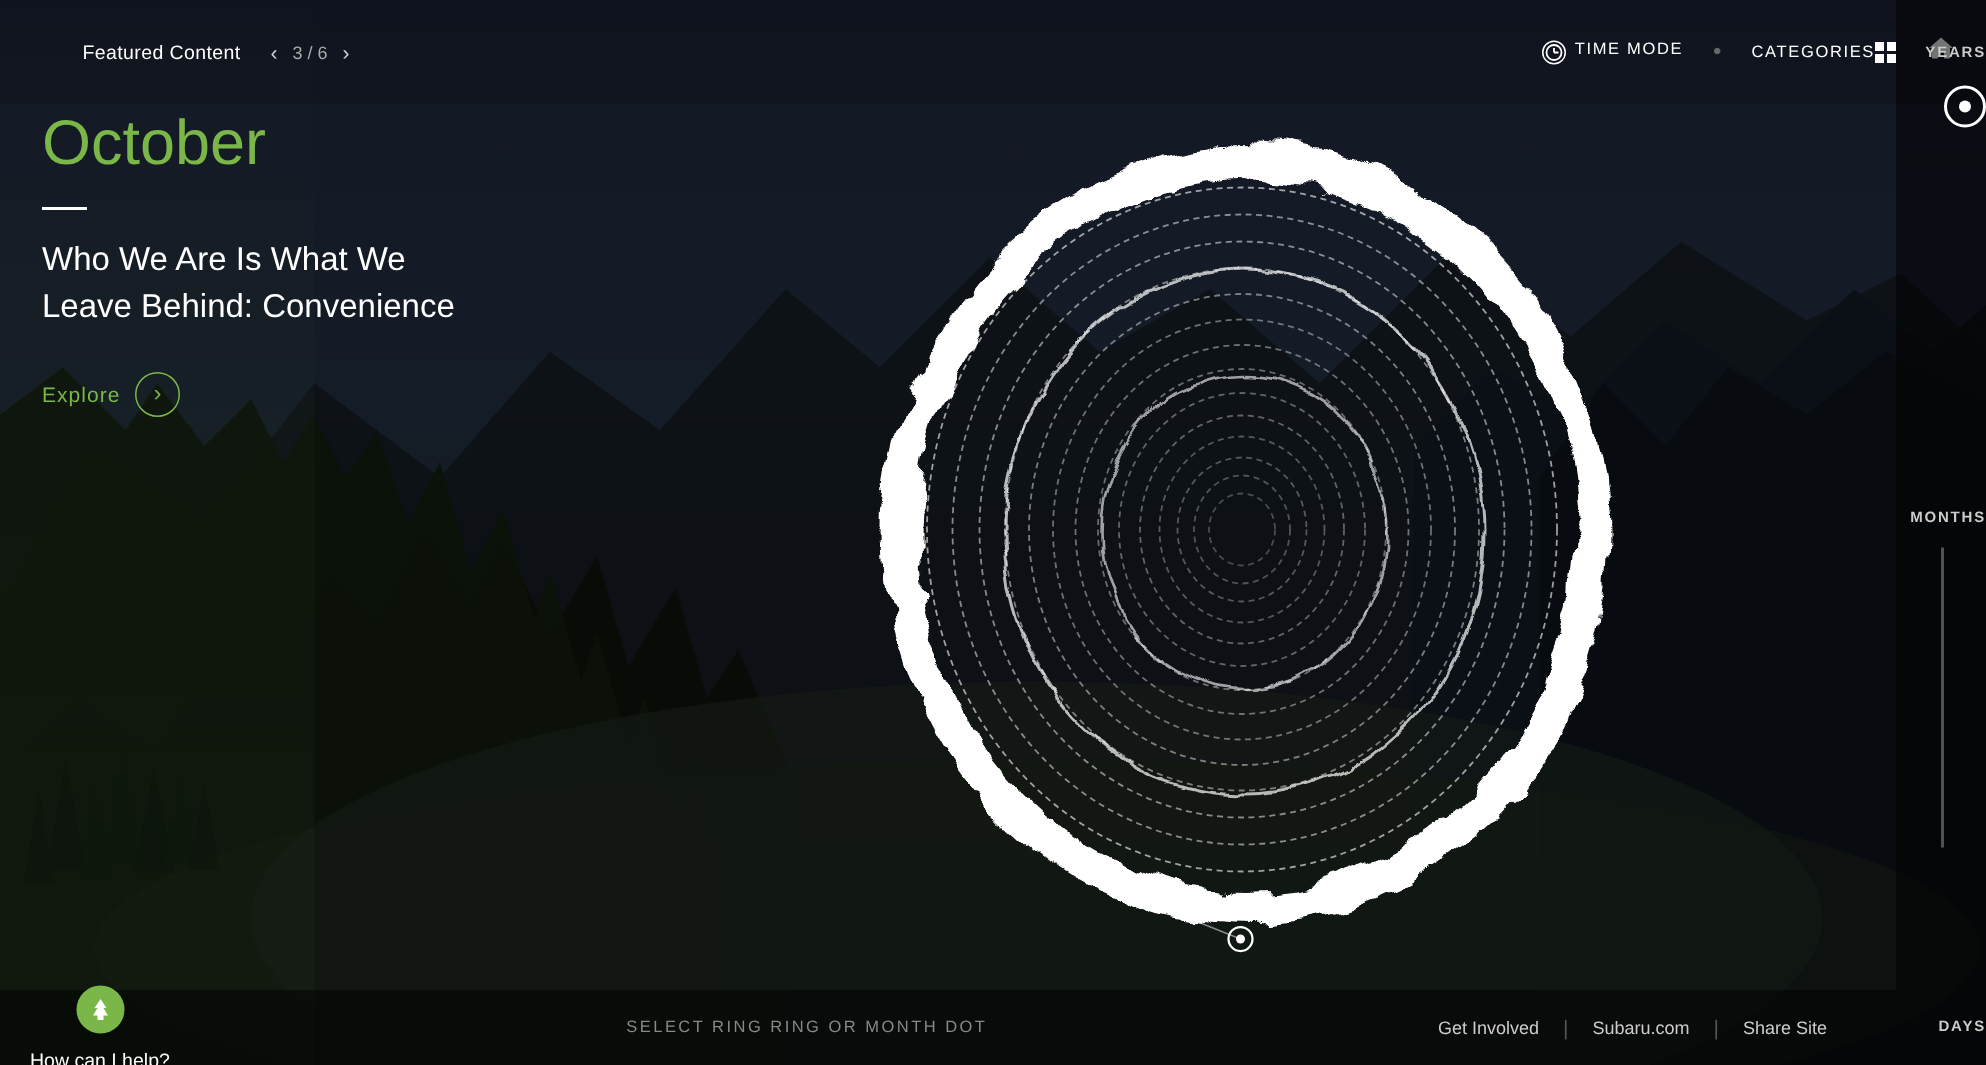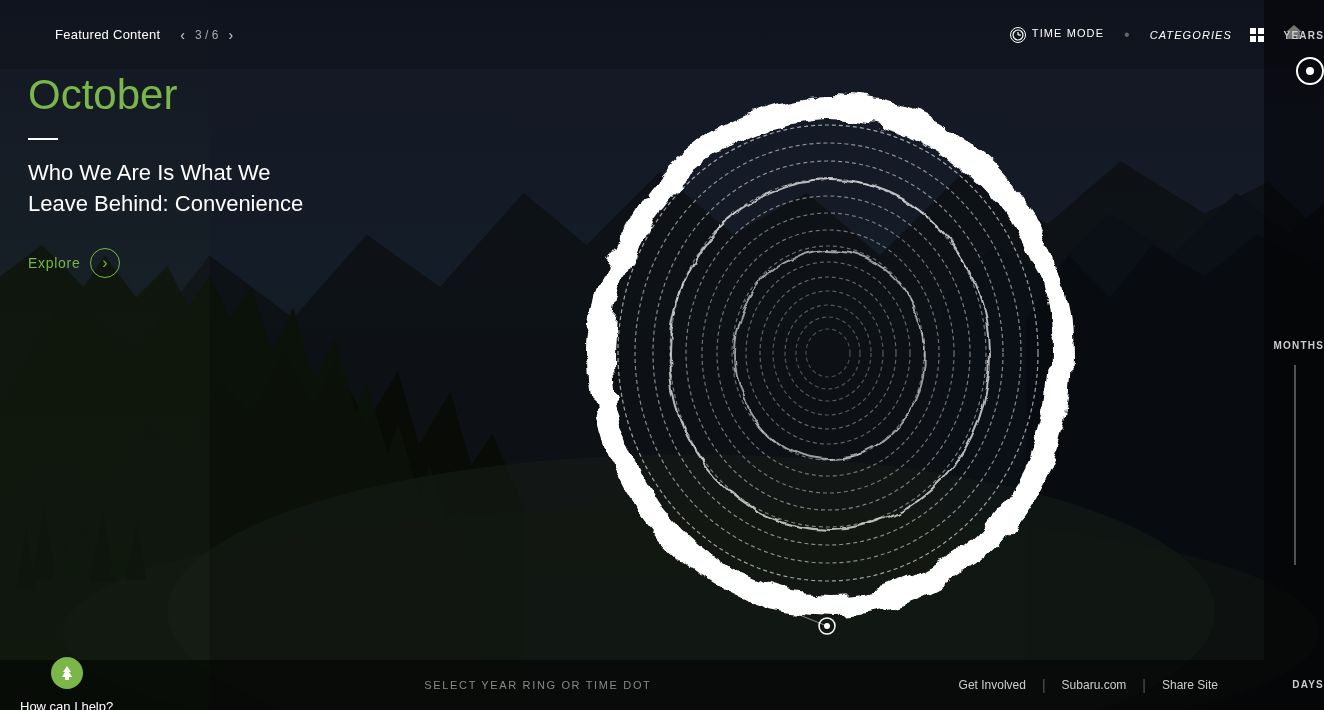--- a/index.html
+++ b/index.html
@@ -109,28 +109,27 @@
     }
 
     .dot-sep {
       color: #666;
       font-size: 16px;
     }
 
     .categories-btn {
       display: flex;
       align-items: center;
-      gap: 18px;
+      gap: 0;
       color: #fff;
       font-size: 11px;
       letter-spacing: 0.1em;
       cursor: pointer;
       background: none;
       border: none;
-      font-style: italic;
     }
 
     .grid-icon {
       display: inline-grid;
       grid-template-columns: 1fr 1fr;
       gap: 2px;
       width: 14px;
       height: 14px;
     }
 
@@ -539,21 +538,21 @@
 <div class="bottom-bar">
   <button class="help-btn">
     <span class="help-icon">
       <svg width="18" height="18" viewBox="0 0 18 18">
         <path d="M9 2 L5 8 L7 8 L4 13 L7 13 L7 16 L11 16 L11 13 L14 13 L11 8 L13 8 Z" fill="#fff"></path>
       </svg>
     </span>
     <span class="help-text">How can I help?</span>
   </button>
 
-  <div class="bottom-center">SELECT YEAR RING OR TIME DOT</div>
+  <div class="bottom-center">SELECT RING RING OR MONTH DOT</div>
 
   <div class="bottom-links">
     <button class="bottom-link">Get Involved</button>
     <span class="bottom-sep">|</span>
     <button class="bottom-link">Subaru.com</button>
     <span class="bottom-sep">|</span>
     <button class="bottom-link">Share Site</button>
   </div>
 </div>
 

